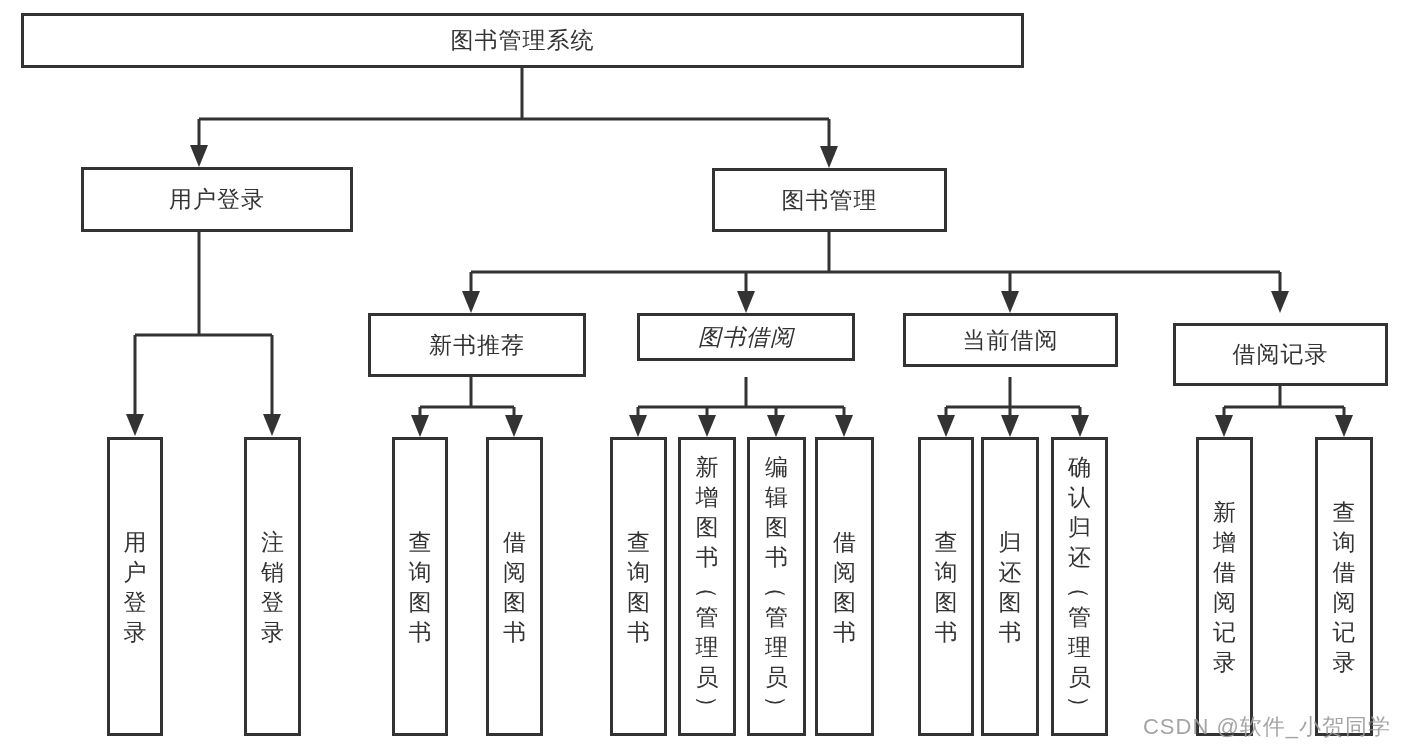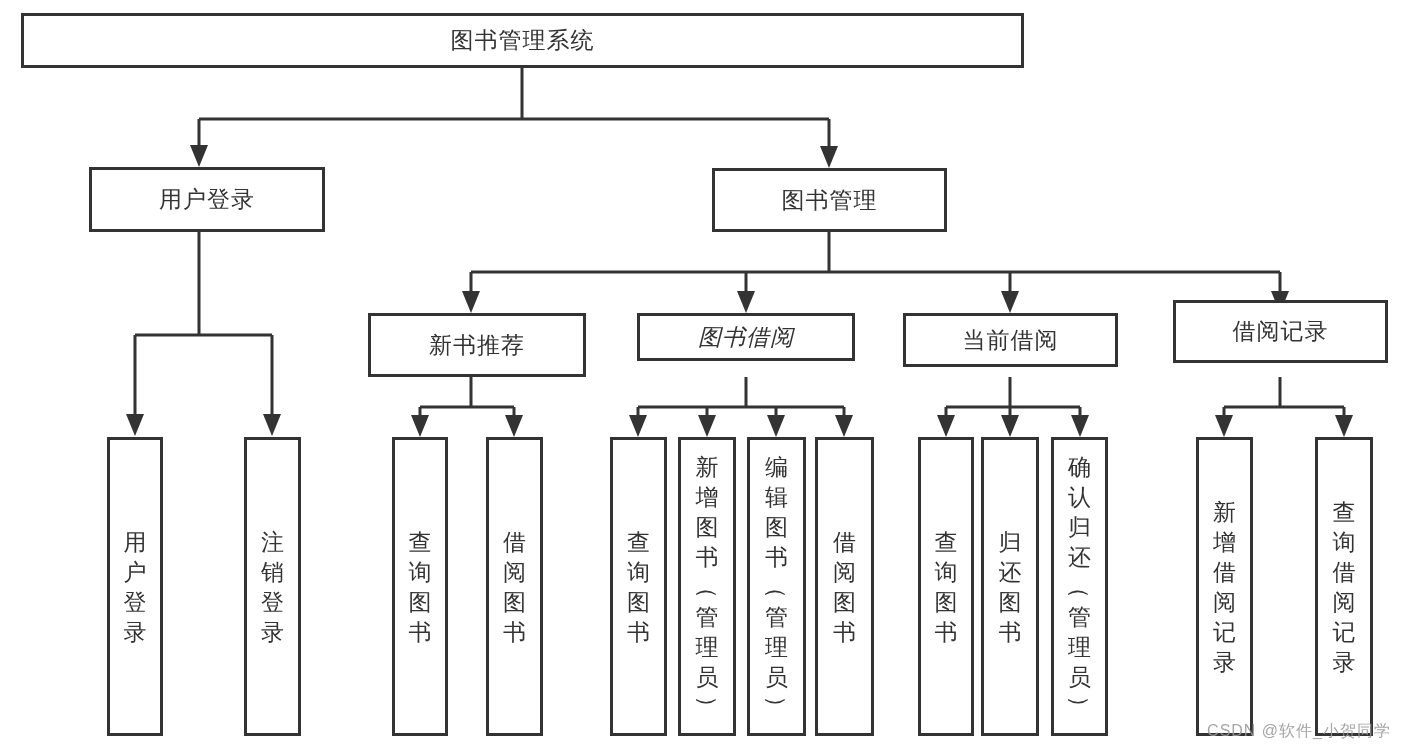--- a/index.html
+++ b/index.html
@@ -25,21 +25,21 @@
     background:var(--box-fill); border:3px solid var(--line-color);
   }
   .v-label {
     height:100%; width:100%;
     display:flex; flex-direction:column; align-items:center; justify-content:center;
   }
   .v-label span { display:block; font-size:23px; line-height:30px; text-align:center; }
   .v-label span.rot { transform:rotate(90deg); }
   .watermark {
     position:absolute; right:14px; bottom:5px; z-index:5;
-    font-size:16px; color:#9b9b9b; opacity:.9; letter-spacing:1px; white-space:nowrap;
+    font-size:22px; color:#9b9b9b; opacity:.9; letter-spacing:1px; white-space:nowrap;
   }
 </style>
 </head>
 <body>
 
 <div id="stage">
 
   <svg class="connectors" width="1405" height="747" viewBox="0 0 1405 747" aria-hidden="true">
     <path d="M522 68 V119 M199 119 H829 M199 119 V150 M829 119 V150
              M199 232 V335 M135 335 H272 M135 335 V418 M272 335 V418
@@ -66,37 +66,37 @@
     <polygon points="1001,415 1019,415 1010,437"></polygon>
     <polygon points="1071,415 1089,415 1080,437"></polygon>
     <polygon points="1215,415 1233,415 1224,437"></polygon>
     <polygon points="1335,415 1353,415 1344,437"></polygon>
   </svg>
 
   <div class="node" style="left:21px; top:13px; width:1003px; height:55px;">
     <span>图书管理系统</span>
   </div>
 
-  <div class="node" style="left:81px; top:167px; width:236px; height:65px;margin-left:8px;">
+  <div class="node" style="left:81px; top:167px; width:272px; height:65px;">
     <span>用户登录</span>
   </div>
   <div class="node" style="left:712px; top:168px; width:235px; height:64px;">
     <span>图书管理</span>
   </div>
 
   <div class="node" style="left:362px; top:313px; width:218px; height:64px;margin-left:6px;">
     <span>新书推荐</span>
   </div>
   <div class="node" style="left:637px; top:313px; width:218px; height:48px;font-style:italic;">
     <span>图书借阅</span>
   </div>
   <div class="node" style="left:903px; top:313px; width:215px; height:54px;">
     <span>当前借阅</span>
   </div>
-  <div class="node" style="left:1173px; top:300px; width:215px; height:63px;">
+  <div class="node" style="left:1173px; top:323px; width:215px; height:63px;">
     <span>借阅记录</span>
   </div>
 
   <div class="leaf" style="left:107px; width:56px;">
     <div class="v-label">
         <span>用</span>
         <span>户</span>
         <span>登</span>
         <span>录</span>
       </div>

